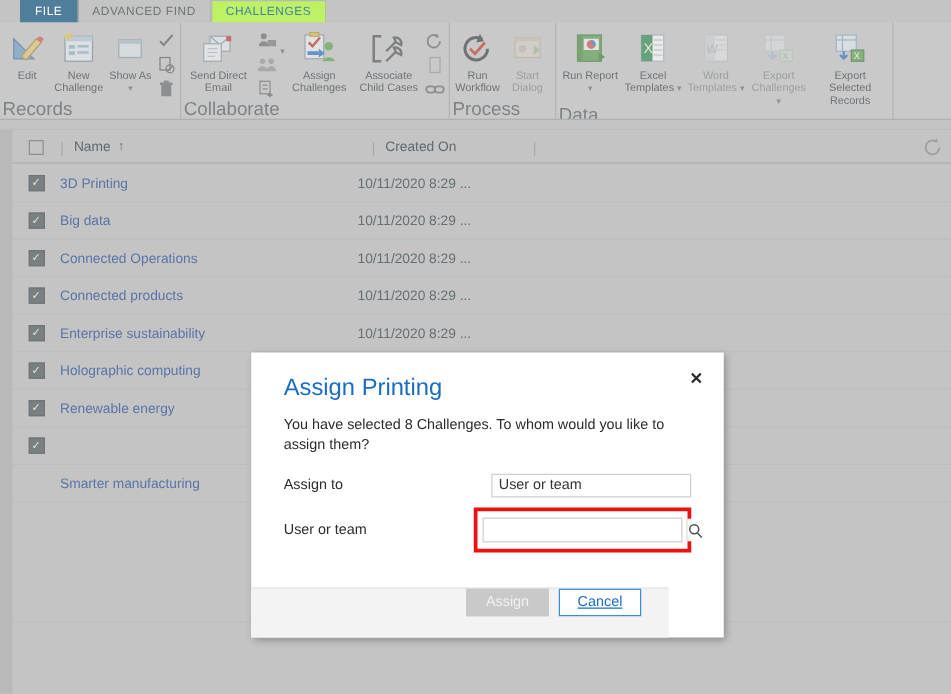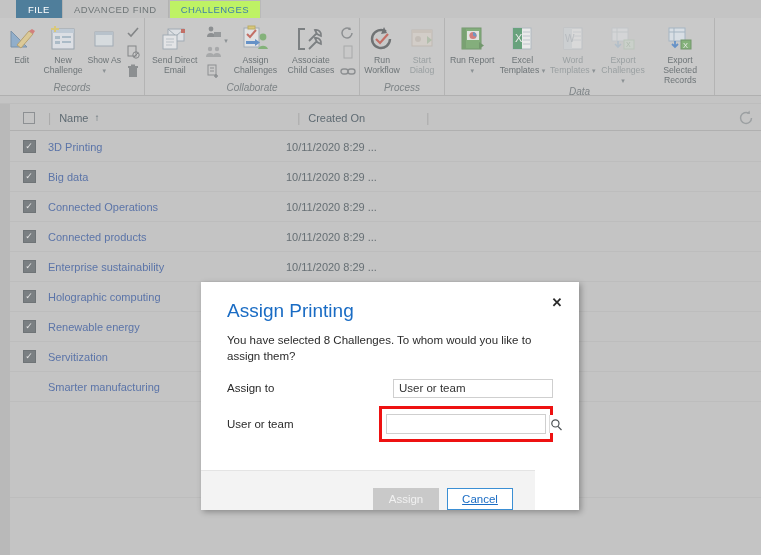--- a/index.html
+++ b/index.html
@@ -68,26 +68,24 @@
     padding: 3px 2px 0 2px;
     height: 78px;
   }
   .group:last-child { border-right: none; }
   .group-items {
     display: flex; align-items: flex-start;
     flex: 1;
     padding-top: 2px;
   }
   .group-label {
-    text-align: center;
-    font-size: 10px;
+    font-size: 15px;
     color: #7d8386;
     padding-bottom: 3px;
     line-height: 10px;
-    font-style: italic;
   }
   .cmd {
     display: flex; flex-direction: column; align-items: center;
     width: 52px;
     padding: 1px 2px;
     cursor: default;
   }
   .cmd.wide { width: 66px; }
   .cmd .ico {
     height: 30px; width: 34px;
@@ -258,21 +256,21 @@
     width: 20px;
     border-left: 1px solid #dcdcdc;
     display: flex; align-items: center; justify-content: center;
     background: #fff; cursor: pointer;
   }
   .dlg-footer {
     position: absolute; bottom: 0; left: 0;
     width: 334px; height: 40px;
     background: #f3f3f3;
     border-top: 1px solid #e4e4e4;
-    display: flex; align-items: flex-end; justify-content: flex-end;
+    display: flex; align-items: flex-start; justify-content: flex-end;
     padding-right: 22px; gap: 8px;
   }
   .btn {
     height: 22px; min-width: 66px;
     font-size: 11.5px;
     display: flex; align-items: center; justify-content: center;
     cursor: pointer;
   }
   .btn-primary {
     background: #c9c9c9; color: #f1f1f1; border: 1px solid #c9c9c9;
@@ -644,21 +642,20 @@
           <div class="cell-check">
             <span class="chk">✓</span>
           </div>
           <div class="cell-name">Renewable energy</div>
           <div class="cell-created"></div>
         </div>
         <div class="row">
           <div class="cell-check">
             <span class="chk">✓</span>
           </div>
-          <div class="cell-name">Servitization</div>
           <div class="cell-created"></div>
         </div>
         <div class="row">
           <div class="cell-check">
             <span class="chk empty"></span>
           </div>
           <div class="cell-name">Smarter manufacturing</div>
           <div class="cell-created"></div>
         </div>
       </div>

